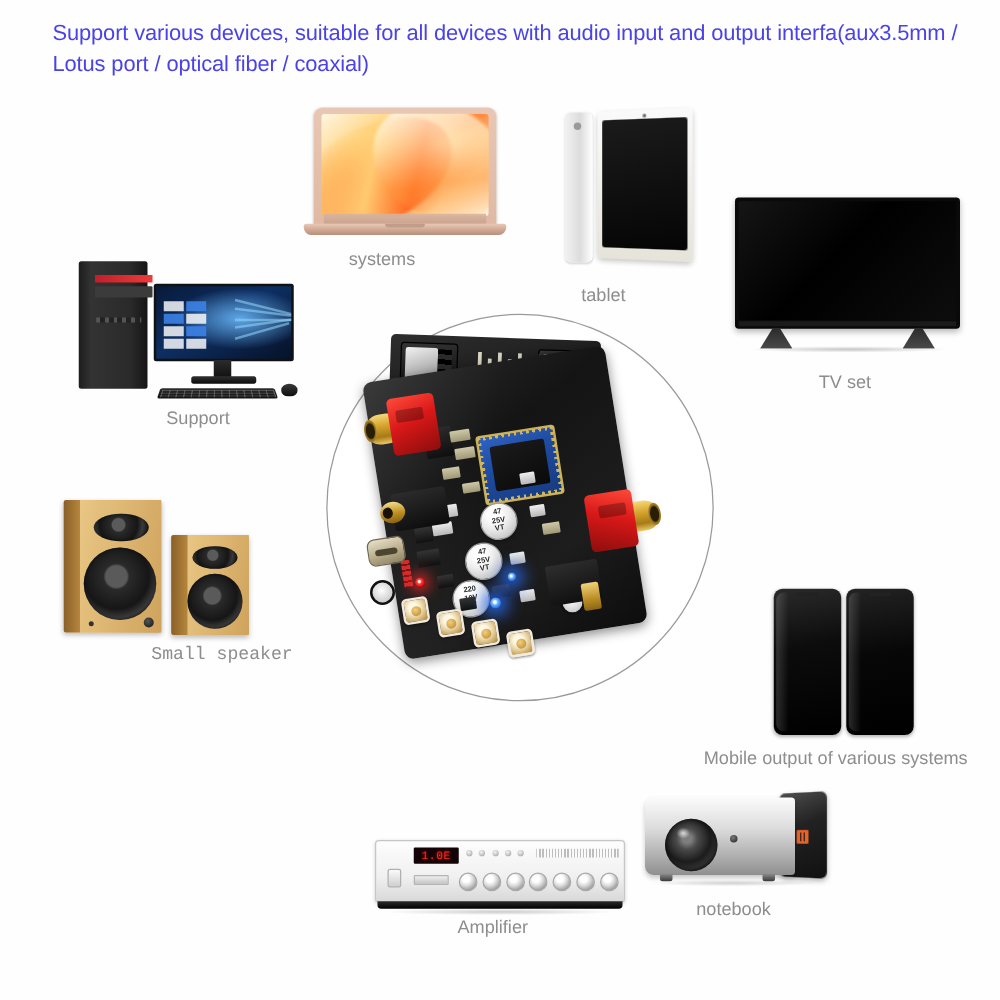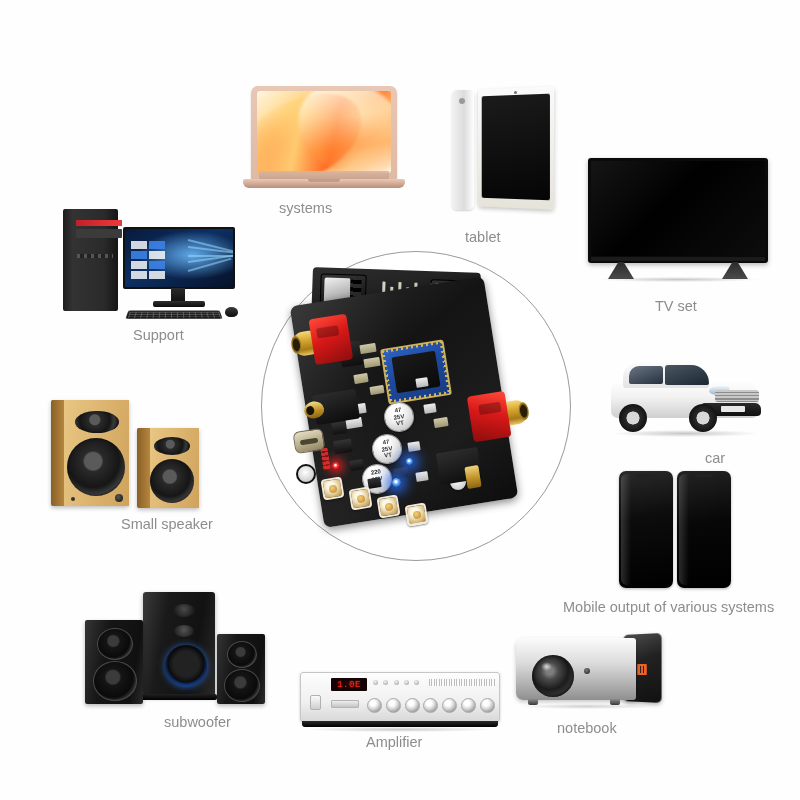--- a/index.html
+++ b/index.html
@@ -688,20 +688,21 @@
     position: absolute; transform: rotate(-9deg);
     background: repeating-linear-gradient(180deg,#cf2d2d 0 3px, #7a1414 3px 4.5px);
     border-radius: 1px;
   }
 </style>
 </head>
 <body>
 
 <div id="stage">
 
+  <div class="headline">Support various devices, suitable for all devices with audio input and output interfa(aux3.5mm / Lotus port / optical fiber / coaxial)</div>
 
   <div class="node nb-wrap">
     <div class="art" style="left:0;top:0;width:162px;height:112px;">
       <div class="nb-lidouter">
         <div class="nb-screen">
           <div class="nb-swoosh1"></div>
           <div class="nb-swoosh2"></div>
         </div>
       </div>
       <div class="nb-kb"></div>
@@ -766,36 +767,20 @@
       <div class="dk-neck"></div>
       <div class="dk-foot"></div>
       <div class="dk-kb">
           <div class="dk-kb-keys"></div>
         </div>
       <div class="dk-mouse"></div>
     </div>
     <div class="caption" style="left:78px;top:124px;">Support</div>
   </div>
 
-  <div class="node car-wrap">
-    <div class="art" style="left:0;top:0;width:158px;height:85px;">
-      <div class="car-body"></div>
-      <div class="car-roof"></div>
-      <div class="car-glass-a"></div>
-      <div class="car-glass-b"></div>
-      <div class="car-lamp"></div>
-      <div class="car-grille"></div>
-      <div class="car-bumper"></div>
-      <div class="car-plate"></div>
-      <div class="car-wheel rr"></div>
-      <div class="car-wheel fr"></div>
-      <div class="car-shadow"></div>
-    </div>
-    <div class="caption" style="left:100px;top:92px;">car</div>
-  </div>
 
   <div class="node ph-wrap">
     <div class="art" style="left:0;top:0;width:120px;height:117px;">
       <div class="phone p1">
         <div class="sheen"></div>
           <div class="pnotch"></div>
       </div>
       <div class="phone p2">
         <div class="sheen"></div>
           <div class="pnotch"></div>
@@ -814,42 +799,23 @@
       </div>
       <div class="sp-box big">
         <div class="sp-baffle"></div>
         <div class="sp-side"></div>
         <div class="drv tw"></div>
         <div class="drv wf"></div>
         <div class="sp-led"></div>
         <div class="sp-knob"></div>
       </div>
     </div>
-    <div class="caption" style="left:76px;top:124px;">Small speaker</div>
+    <div class="caption" style="left:76px;top:124px;font-family:Liberation Mono, monospace;">Small speaker</div>
   </div>
 
-  <div class="node sw-wrap">
-    <div class="art" style="left:0;top:0;width:185px;height:118px;">
-      <div class="sw-side r">
-        <div class="dv dv1"></div>
-          <div class="dv dv2"></div>
-      </div>
-      <div class="sw-main">
-        <div class="topknob"></div>
-        <div class="midknob"></div>
-        <div class="sw-ring"></div>
-      </div>
-      <div class="sw-base"></div>
-      <div class="sw-side l">
-        <div class="dv dv1"></div>
-          <div class="dv dv2"></div>
-      </div>
-    </div>
-    <div class="caption" style="left:79px;top:122px;">subwoofer</div>
-  </div>
 
   <div class="node am-wrap">
     <div class="art" style="left:0;top:0;width:200px;height:62px;">
       <div class="am-body">
         <div class="am-power"></div>
         <div class="am-display">
           <span class="am-digits">1.0E</span>
         </div>
         <div class="am-slider"></div>
         <div class="am-smalls">

